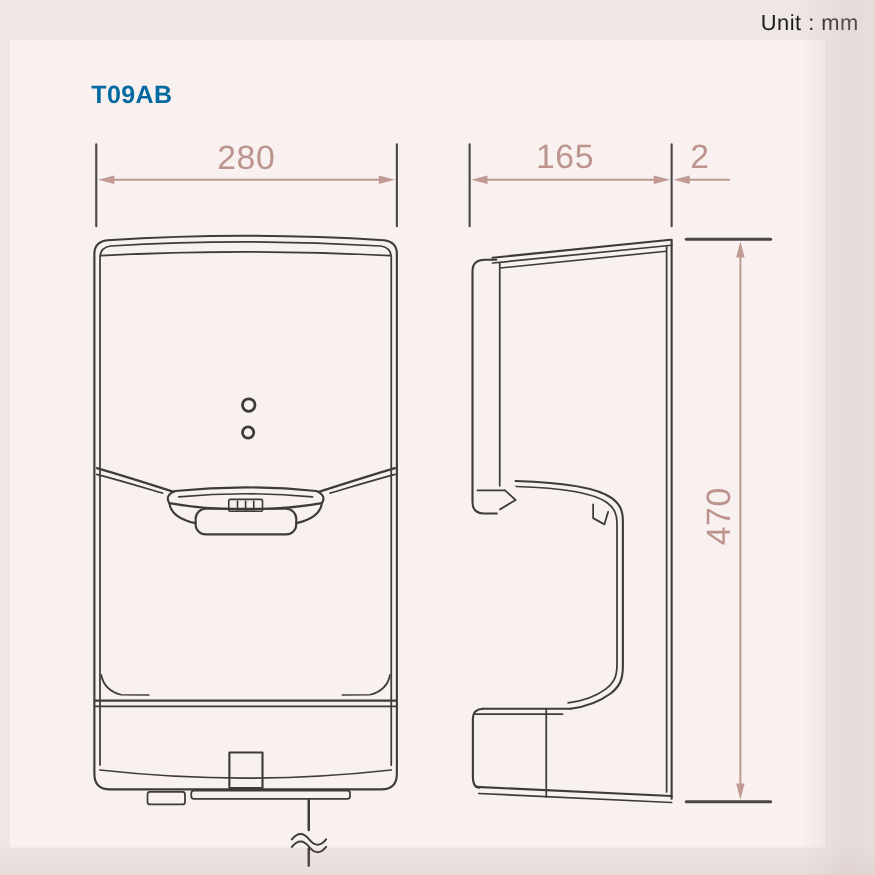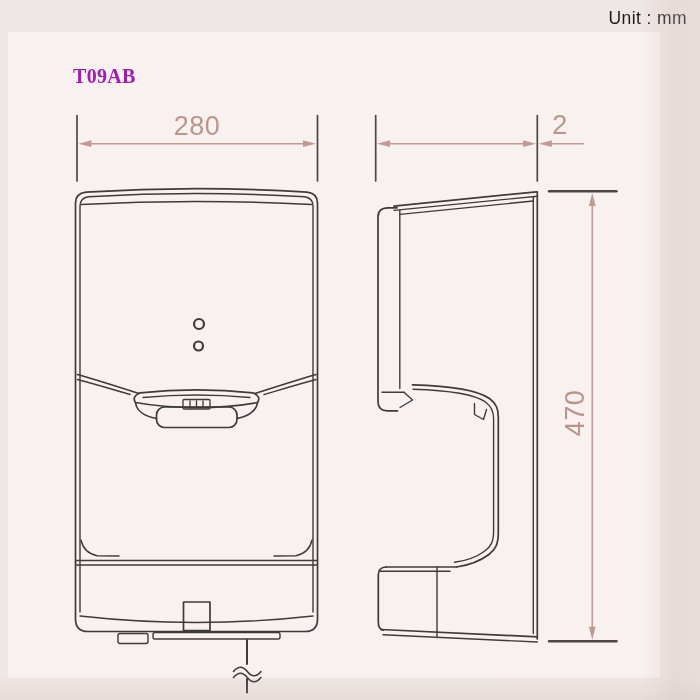--- a/index.html
+++ b/index.html
@@ -20,21 +20,21 @@
     pointer-events:none;
   }
   .bottom-shade{
     position:absolute;left:0;bottom:0;width:700px;height:26px;
     background:linear-gradient(to bottom, rgba(210,196,192,0) 0%, rgba(205,190,186,0.25) 100%);
     pointer-events:none;
   }
   svg{position:absolute;left:0;top:0;}
   .lbl{position:absolute;white-space:nowrap;}
   .unit-label{right:13px;top:8px;font-size:17.5px;color:#1e1b1b;letter-spacing:.4px;}
-  .model-title{left:73px;top:65px;font-size:20px;font-weight:bold;color:#a21caf;letter-spacing:.3px;font-family:Liberation Serif, serif;}
+  .model-title{left:73px;top:65px;font-size:20px;font-weight:bold;color:#0369a1;letter-spacing:.3px;}
   .dim{font-size:27px;color:#bc948d;text-align:center;width:90px;height:32px;line-height:32px;letter-spacing:.5px;}
   .dim-250{left:152px;top:110px;}
   .dim-165{left:407px;top:109px;}
   .dim-2{left:515px;top:109px;}
   .dim-470{left:530px;top:397px;transform:rotate(-90deg);}
 </style>
 </head>
 <body>
 
 <div class="stage">
@@ -151,18 +151,19 @@
           <polygon points="592.3,193 588.9,206 595.7,206" stroke="none"></polygon>
           <polygon points="592.3,639.8 588.9,626.8 595.7,626.8" stroke="none"></polygon>
         </g>
       </g>
     </g>
   </svg>
 
   <div class="lbl unit-label">Unit : mm</div>
   <div class="lbl model-title">T09AB</div>
   <div class="lbl dim dim-250">280</div>
+  <div class="lbl dim dim-165">165</div>
   <div class="lbl dim dim-2">2</div>
   <div class="lbl dim dim-470">470</div>
 
   <div class="right-shade"></div>
   <div class="bottom-shade"></div>
 </div>
 
 </body></html>

